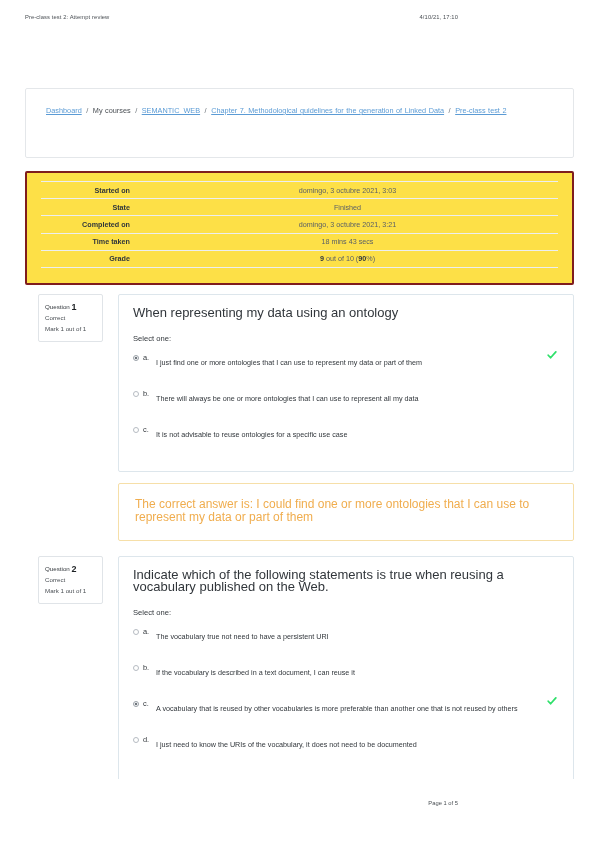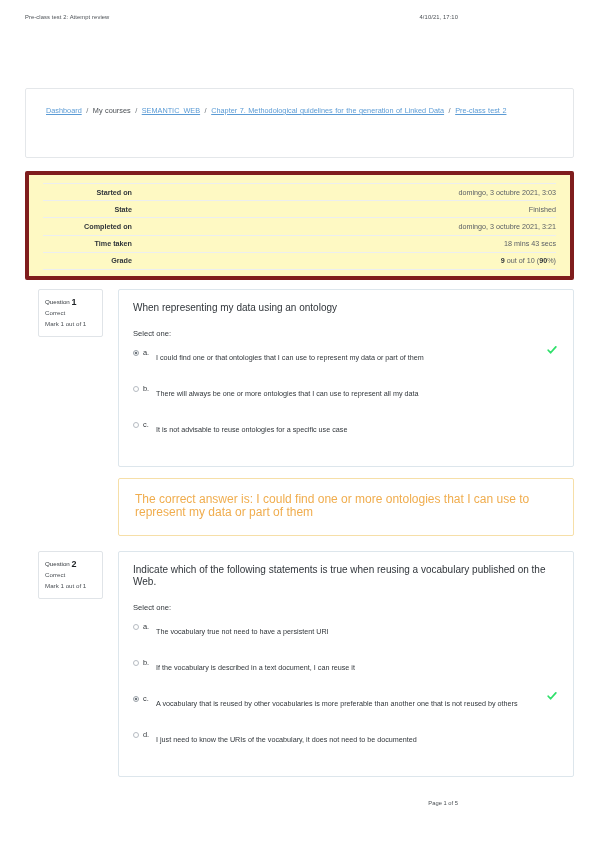--- a/index.html
+++ b/index.html
@@ -67,44 +67,44 @@
   }
   .breadcrumb a {
     color: #5b9bd5;
     text-decoration: underline;
     text-underline-offset: 1px;
   }
   .breadcrumb .sep { color: #6b7278; padding: 0 2px; }
 
   
   .summary-card {
-    border: 4px solid #7f1d1d;
-    border-radius: 2px;
-    background: #fef9c3;
-    padding: 8px 14px 6px 14px;
+    border: 2px solid #7f1d1d;
+    border-radius: 2px;
+    background: #fde047;
+    padding: 8px 14px 15px 14px;
     margin-bottom: 9px;
   }
   table.summary {
     width: 100%;
     border-collapse: collapse;
     font-size: 7.2px;
   }
   table.summary tr { border-bottom: 1px solid #eceef0; }
   table.summary tr:first-child { border-top: 1px solid #eceef0; }
   table.summary th {
     text-align: right;
     font-weight: bold;
     color: #31363b;
     padding: 3.6px 7px 3.6px 0;
     width: 96px;
     white-space: nowrap;
     vertical-align: middle;
   }
   table.summary td {
-    text-align: right;
+    text-align: center;
     color: #5b6066;
     padding: 3.6px 0;
     vertical-align: middle;
   }
   table.summary td b { color: #31363b; font-weight: bold; }
 
   
   .question {
     display: flex;
     align-items: flex-start;
@@ -139,21 +139,21 @@
     margin-left: 15px;
     margin-right: 0;
   }
   .q-content {
     border: 1px solid #dde6ec;
     border-radius: 2px;
     background: #fff;
     padding: 12px 14px 14px 14px;
   }
   .q-text {
-    font-size: 10px;
+    font-size: 13px;
     color: #31363b;
     line-height: 12px;
     margin-bottom: 15px;
   }
   .select-one {
     font-size: 7.6px;
     color: #31363b;
     margin-bottom: 6px;
   }
 
@@ -269,21 +269,21 @@
             <div class="q-state">Correct</div>
             <div class="q-mark">Mark 1 out of 1</div>
           </div>
           <div class="q-body">
             <div class="q-content">
               <div class="q-text">When representing my data using an ontology</div>
               <div class="select-one">Select one:</div>
               <div class="answer">
                 <span class="radio checked"></span>
                 <span class="letter">a.</span>
-                <span class="answer-text">I could find one or that ontologies that I can use to represent my data or part of them</span>
+                <span class="answer-text">I just find one or more ontologies that I can use to represent my data or part of them</span>
                 <span class="tick">
                   <svg viewBox="0 0 12 12" width="10" height="10">
                     <path d="M1.5 6.3 L4.3 9.3 L10.6 2.2" fill="none" stroke="#2ee06a" stroke-width="2.1" stroke-linecap="round" stroke-linejoin="round"></path>
                   </svg>
                 </span>
               </div>
               <div class="answer">
                 <span class="radio"></span>
                 <span class="letter">b.</span>
                 <span class="answer-text">There will always be one or more ontologies that I can use to represent all my data</span>

